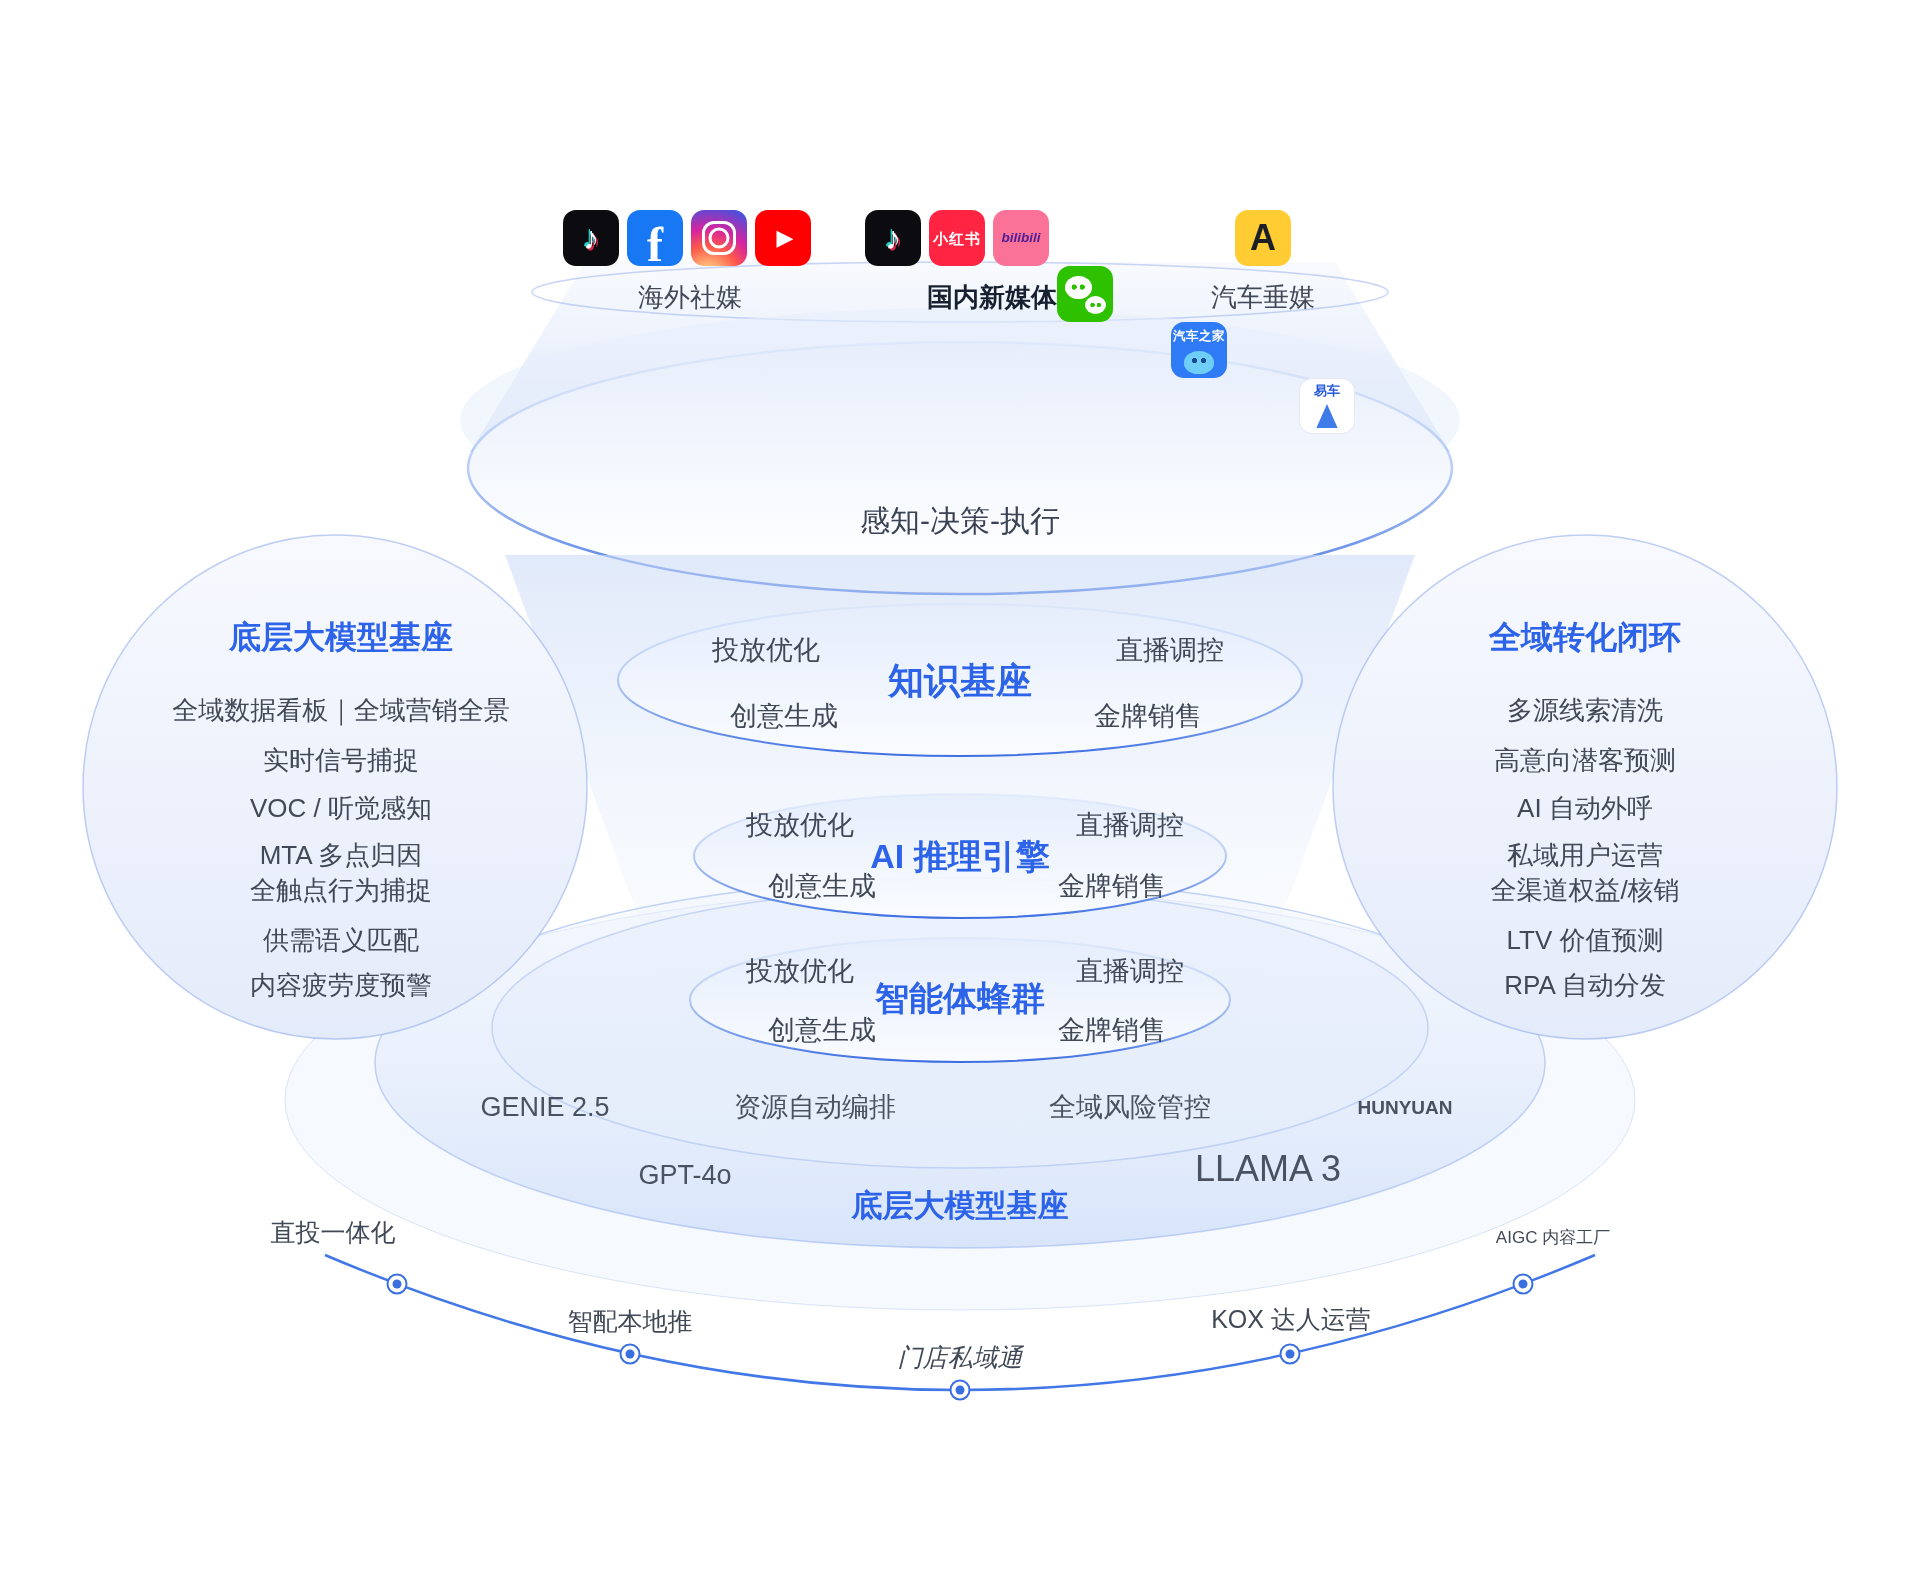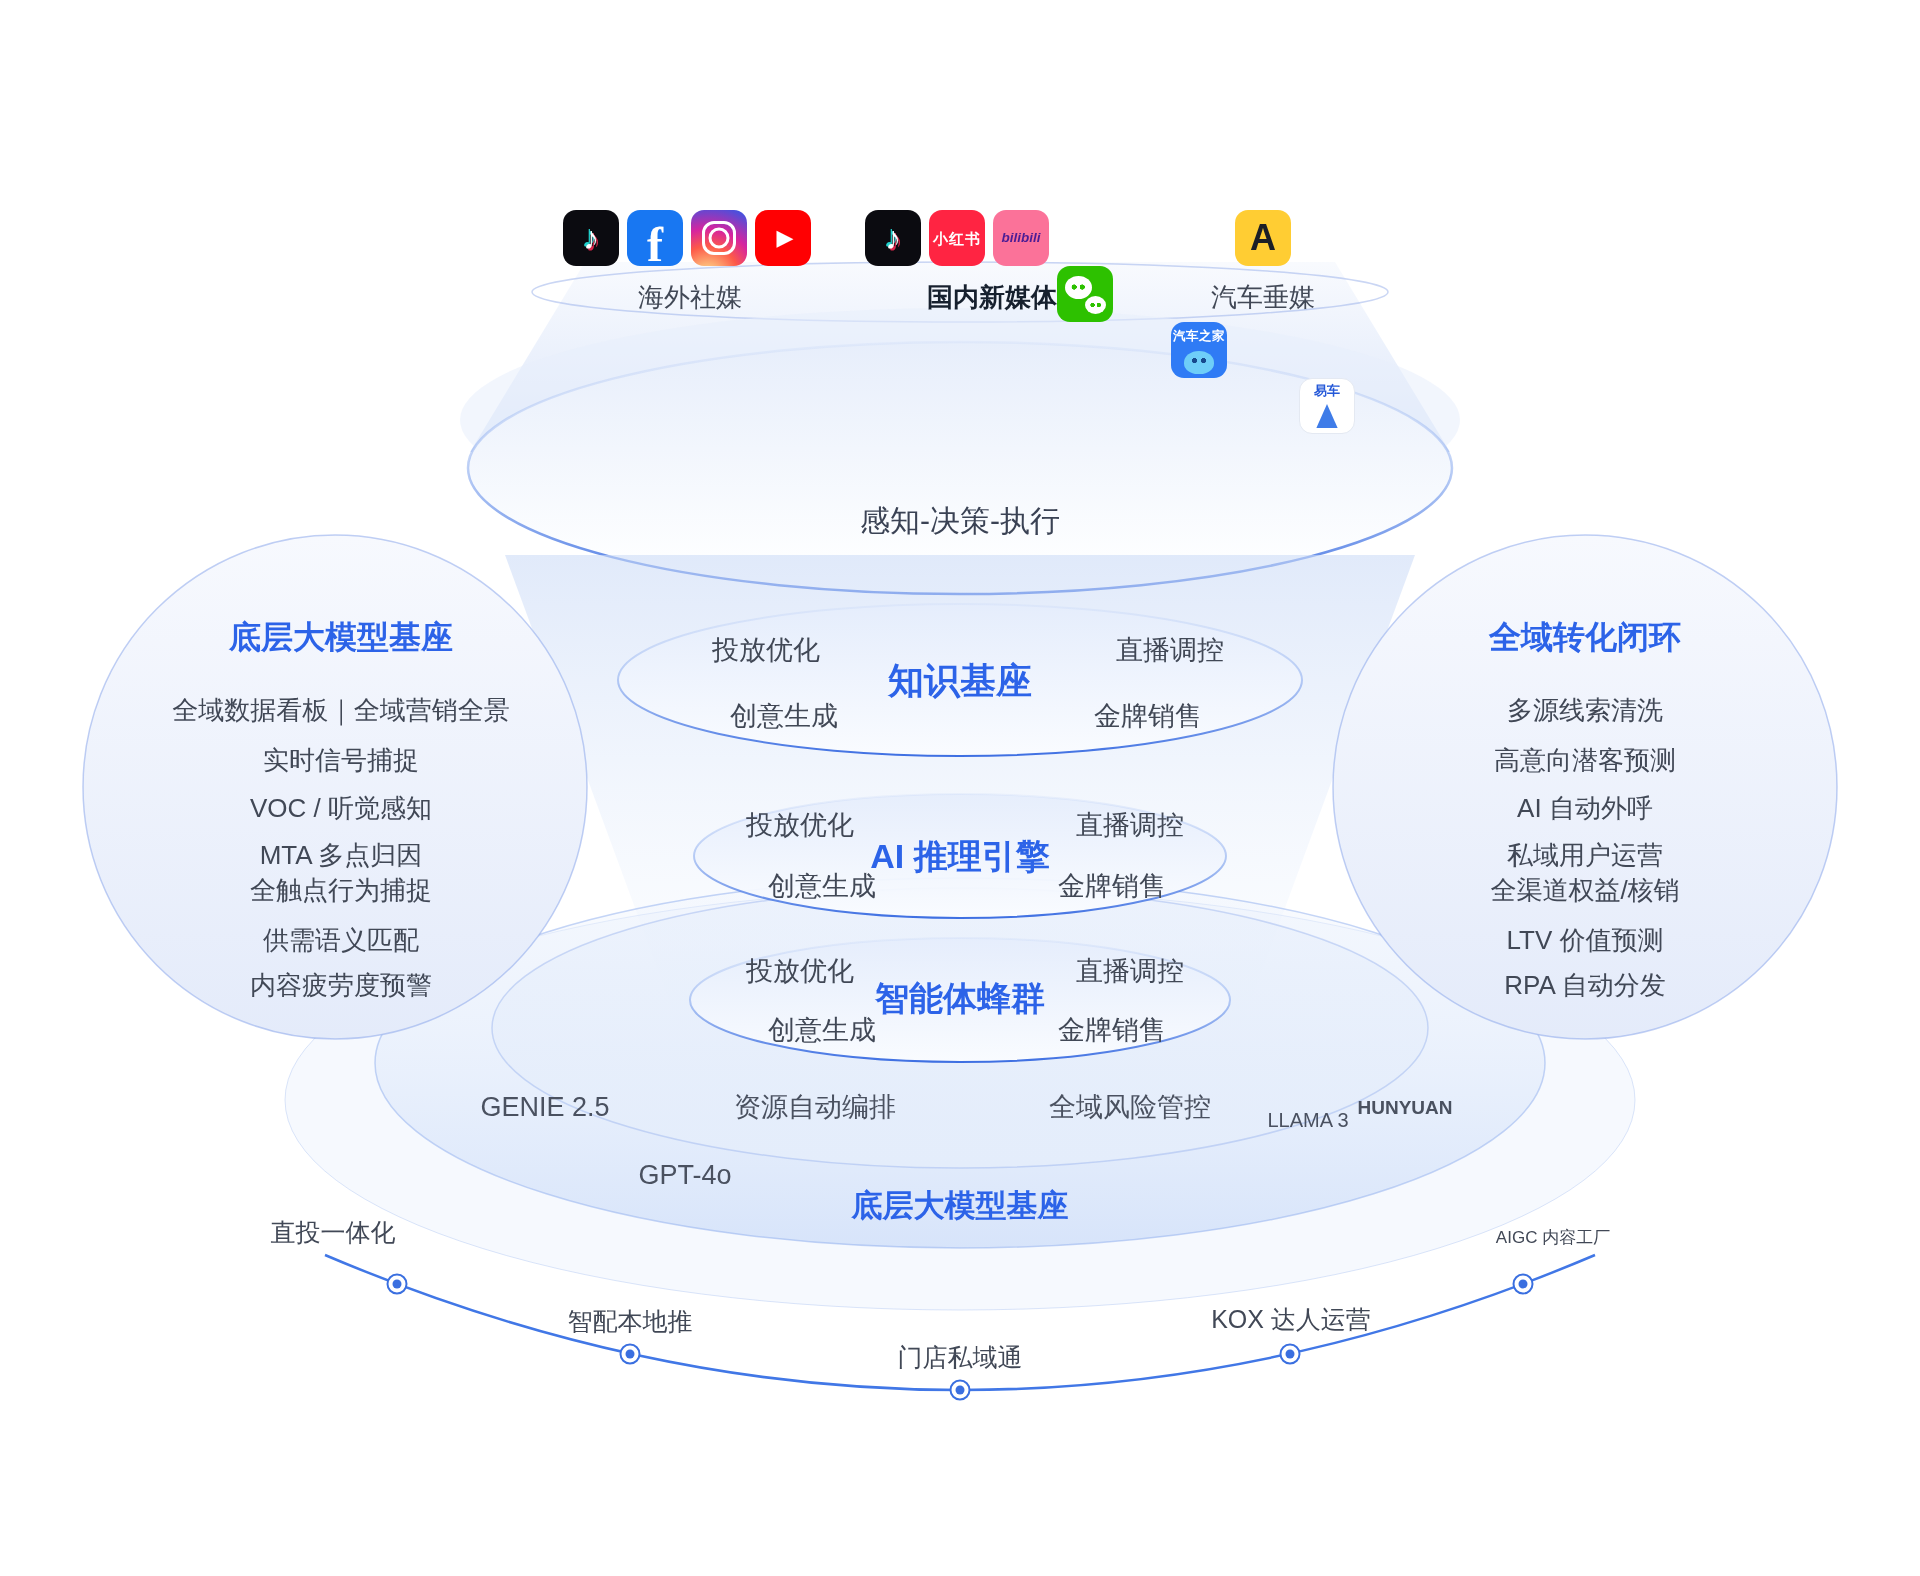--- a/index.html
+++ b/index.html
@@ -201,19 +201,19 @@
     <div class="t" style="left: 1585px; top: 808px; font-size: 26px;">AI 自动外呼</div>
     <div class="t" style="left: 1585px; top: 855px; font-size: 26px;">私域用户运营</div>
     <div class="t" style="left: 1585px; top: 890px; font-size: 26px;">全渠道权益/核销</div>
     <div class="t" style="left: 1585px; top: 940px; font-size: 26px;">LTV 价值预测</div>
     <div class="t" style="left: 1585px; top: 985px; font-size: 26px; text-align: right;">RPA 自动分发</div>
     <div class="t dim" style="left: 545px; top: 1108px; font-size: 27px;">GENIE 2.5</div>
     <div class="t dim" style="left: 815px; top: 1108px; font-size: 27px;">资源自动编排</div>
     <div class="t dim" style="left: 1130px; top: 1108px; font-size: 27px;">全域风险管控</div>
     <div class="t dim" style="left: 1405px; top: 1108px; font-size: 19px; font-weight: bold;">HUNYUAN</div>
     <div class="t dim" style="left: 685px; top: 1176px; font-size: 27px;">GPT-4o</div>
-    <div class="t dim" style="left: 1268px; top: 1120px; font-size: 20px; margin-left: 40px;">LLAMA 3</div>
+    <div class="t dim" style="left: 1268px; top: 1168px; font-size: 36px;">LLAMA 3</div>
     <div class="t" style="left: 333px; top: 1233px; font-size: 25px;">直投一体化</div>
     <div class="t" style="left: 630px; top: 1322px; font-size: 25px;">智配本地推</div>
-    <div class="t" style="left: 960px; top: 1358px; font-size: 25px;">门店私域通</div>
+    <div class="t" style="left: 960px; top: 1358px; font-size: 25px; font-style: italic;">门店私域通</div>
     <div class="t" style="left: 1291px; top: 1320px; font-size: 25px;">KOX 达人运营</div>
     <div class="t" style="left: 1553px; top: 1238px; font-size: 17px;">AIGC 内容工厂</div>
   </div>
 
 </body></html>

